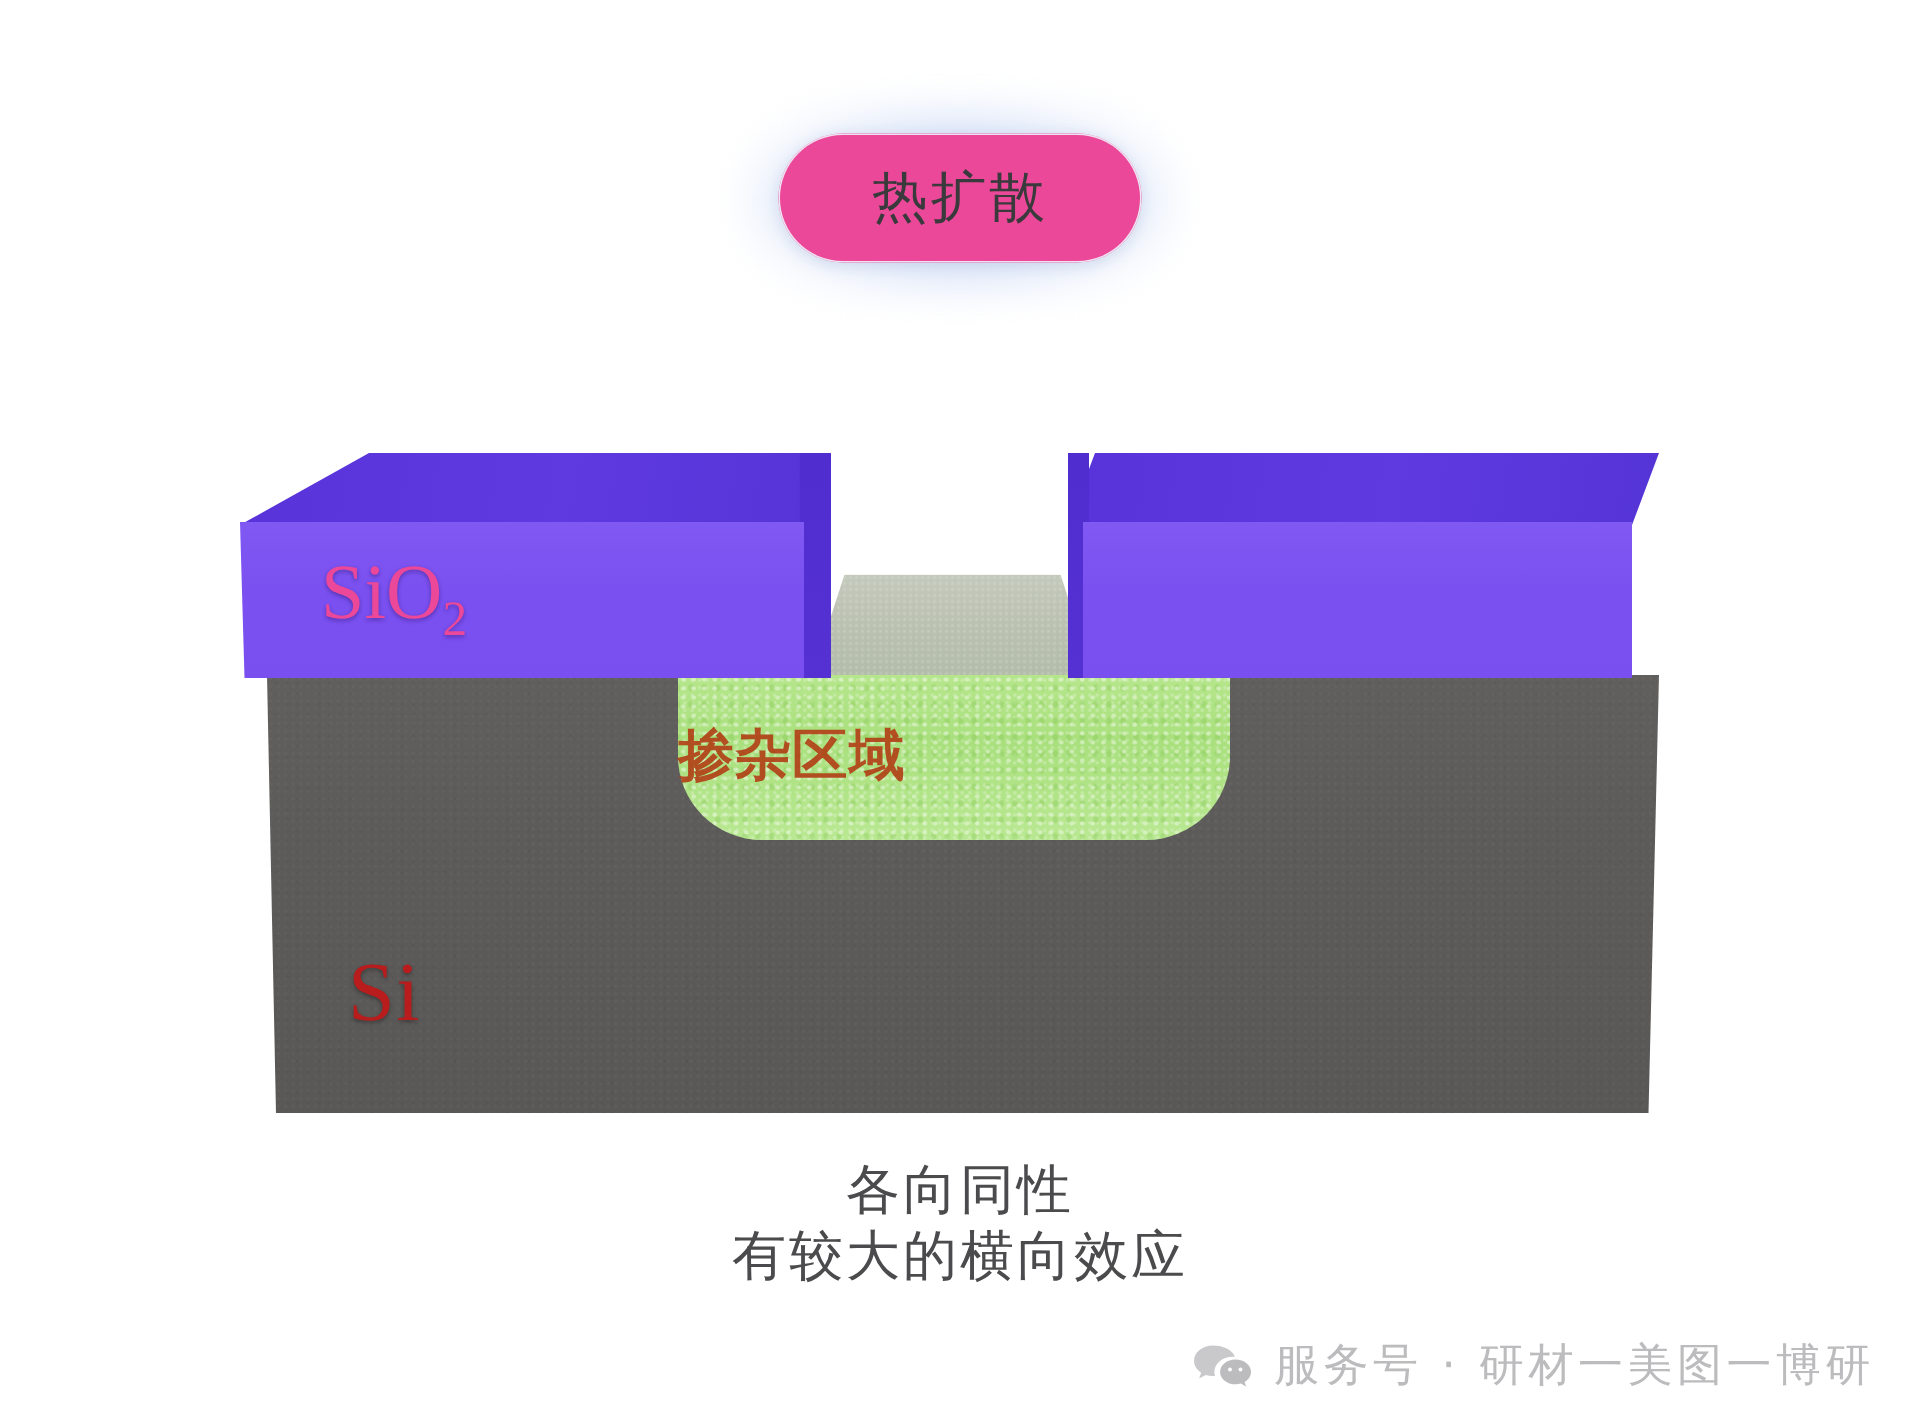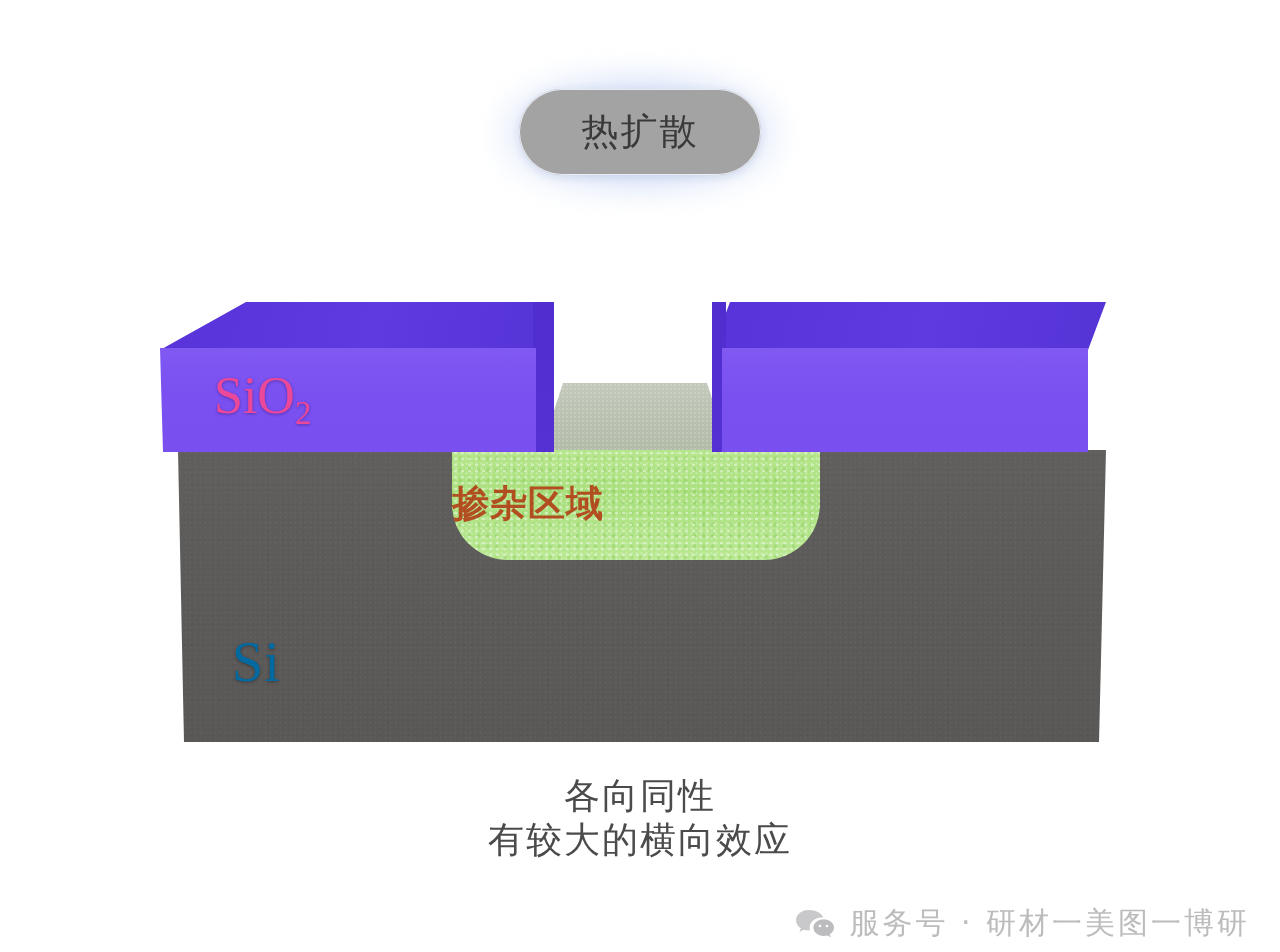--- a/index.html
+++ b/index.html
@@ -23,21 +23,21 @@
         rgba(197,212,244,0.95) 0%,
         rgba(210,222,247,0.75) 42%,
         rgba(228,236,250,0.40) 66%,
         rgba(255,255,255,0) 82%);
     filter:blur(9px);
   }
   #title-pill{
     position:absolute;
     left:519px;top:89px;width:242px;height:86px;
     border-radius:43px;
-    background:#a3a3a3;
+    background:#ec4899;
     box-shadow:0 2px 10px rgba(150,170,210,0.35),
                0 0 0 1px rgba(240,244,252,0.9) inset;
     display:flex;align-items:center;justify-content:center;
   }
   #title-text{
     font-size:37px;
     letter-spacing:2px;
     color:#3a3a3c;
     font-weight:400;
     font-family:"DejaVu Sans","Liberation Sans",sans-serif;
@@ -63,21 +63,21 @@
     opacity:.30;
     background-image:
       radial-gradient(rgba(255,255,255,.10) 1px, transparent 1.4px),
       radial-gradient(rgba(0,0,0,.10) 1px, transparent 1.4px);
     background-size:5px 5px, 7px 7px;
     background-position:0 0, 3px 2px;
   }
   #si-label{
     position:absolute;left:232px;top:630px;
     font-family:"Liberation Serif","DejaVu Serif",serif;
-    font-size:56px;color:#0369a1;
+    font-size:56px;color:#b91c1c;
     text-shadow:0 1px 3px rgba(0,0,0,.35);
     letter-spacing:1px;
   }
 
   
   #trench-floor{
     position:absolute;
     left:541px;top:383px;width:188px;height:68px;
     background:linear-gradient(180deg,#c3c9bb 0%,#b9c0b0 55%,#b2bba8 100%);
     clip-path:polygon(22px 0px, 166px 0px, 188px 68px, 0px 68px);
@@ -153,32 +153,31 @@
     background:linear-gradient(180deg,#8058f2 0%,#7a50f0 45%,#7a4ff0 100%);
   }
   #ox-r-side{
     position:absolute;left:712px;top:302px;width:14px;height:150px;
     background:linear-gradient(180deg,#4f2dce 0%,#5531d4 100%);
   }
 
   
   #caption{
     position:absolute;left:0;top:774px;width:1280px;text-align:center;
-    font-family:Liberation Sans, sans-serif;
+    font-family:Liberation Mono, monospace;
     color:#4b4b4d;
   }
   .cap-line{font-size:36px;line-height:44px;letter-spacing:2px;}
 
   
   #footer{
     position:absolute;left:0;top:890px;width:1280px;
     display:flex;align-items:center;justify-content:flex-end;
     padding-right:30px;box-sizing:border-box;
     gap:14px;
-    margin-top:13px;
   }
   #wechat-icon{width:40px;height:30px;flex:0 0 auto;}
   #footer-text{
     font-size:30px;color:#bcbcbe;letter-spacing:3px;
     font-family:"DejaVu Sans","Liberation Sans",sans-serif;
   }
 </style>
 </head>
 <body>
 

